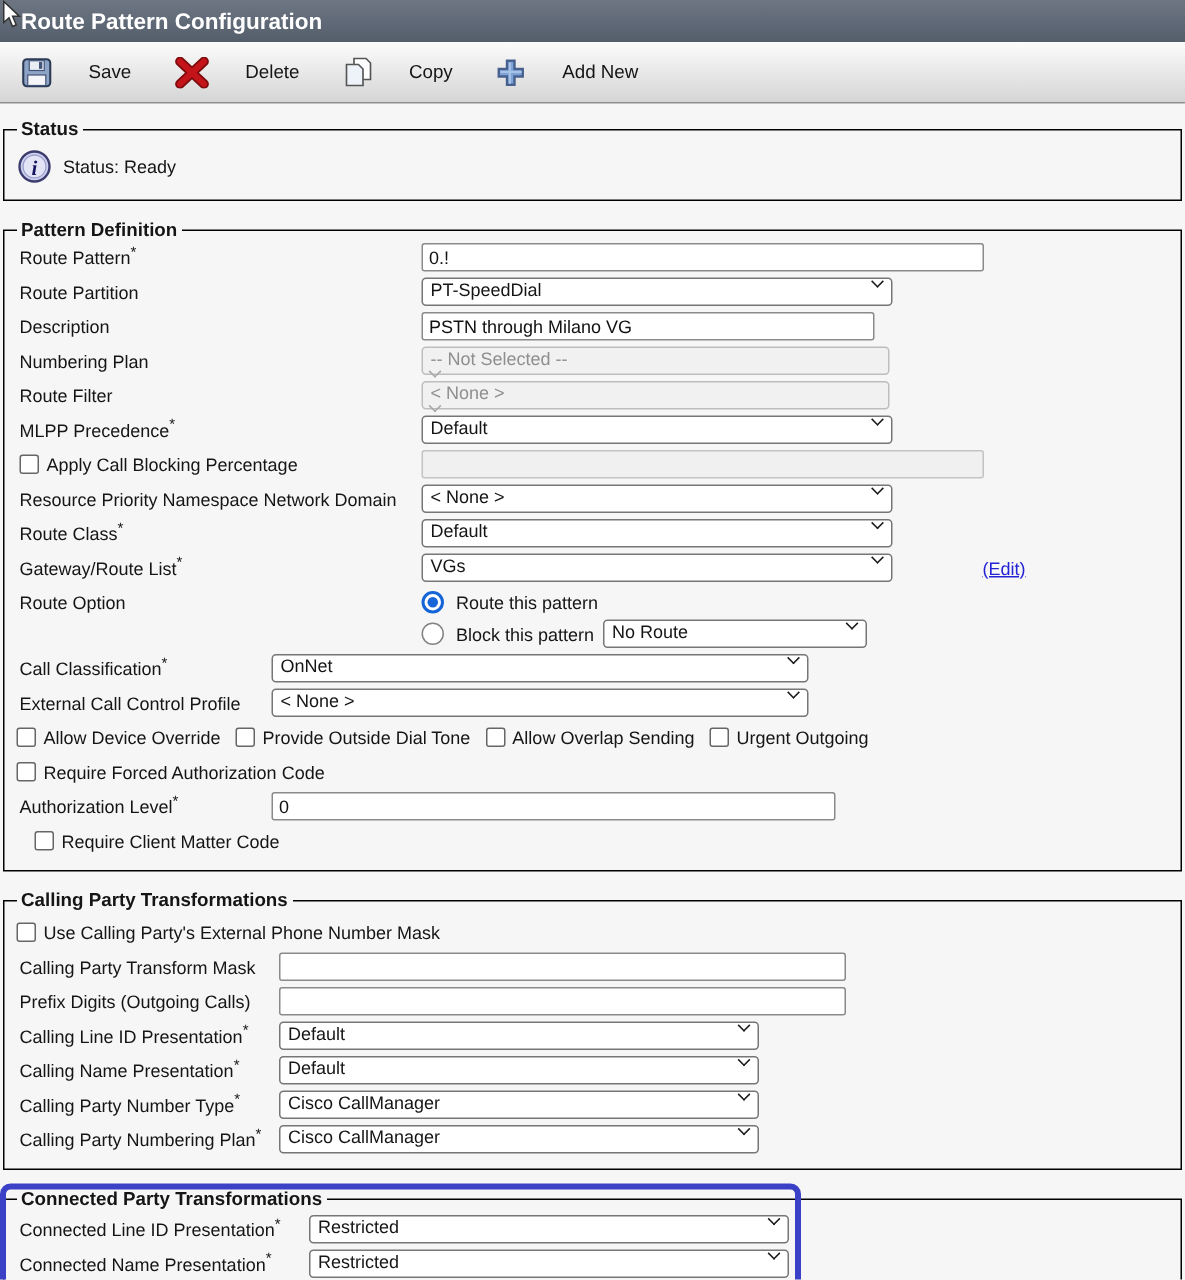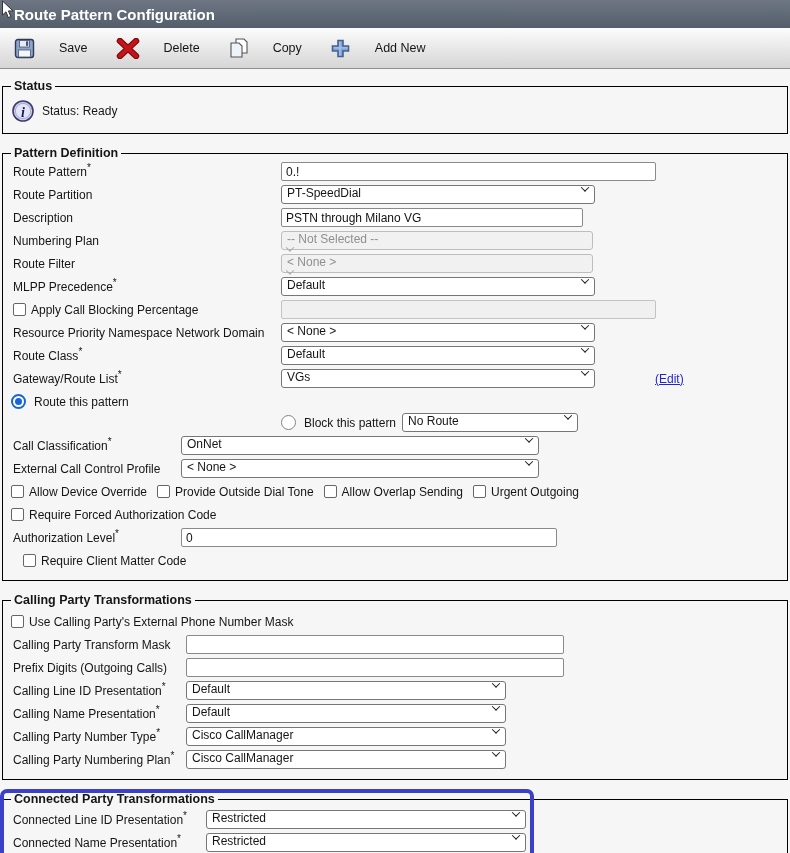--- a/index.html
+++ b/index.html
@@ -222,20 +222,21 @@
     <div class="lbl"><span>Gateway/Route List</span><sup>*</sup></div>
     <div class="select w314">
       <span>VGs</span>
       <span class="chev"></span>
     </div>
     <span class="spacer60"></span>
     <a class="link">(Edit)</a>
   </div>
 
   <div class="row" style="margin-bottom:2px;">
+    <div class="lbl"><span>Route Option</span></div>
     <span class="radio checked"></span>
     <span>Route this pattern</span>
   </div>
 
   <div class="row">
     <div class="lbl"></div>
     <span class="radio"></span>
     <span>Block this pattern</span>
     <div class="select w176 ml6">
       <span>No Route</span>

